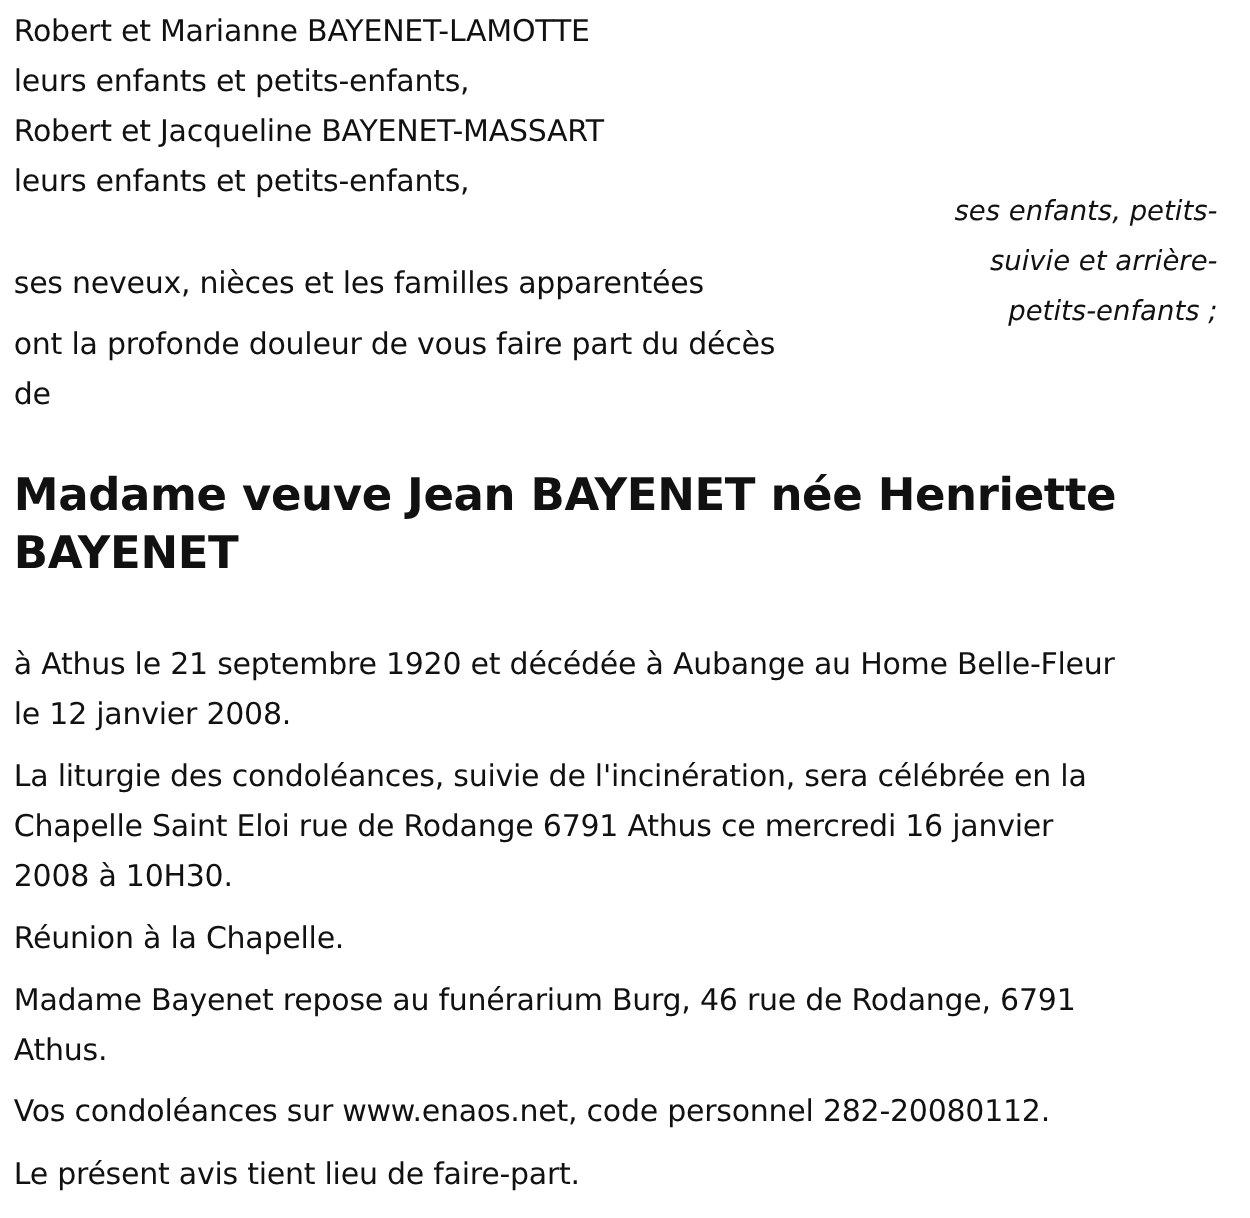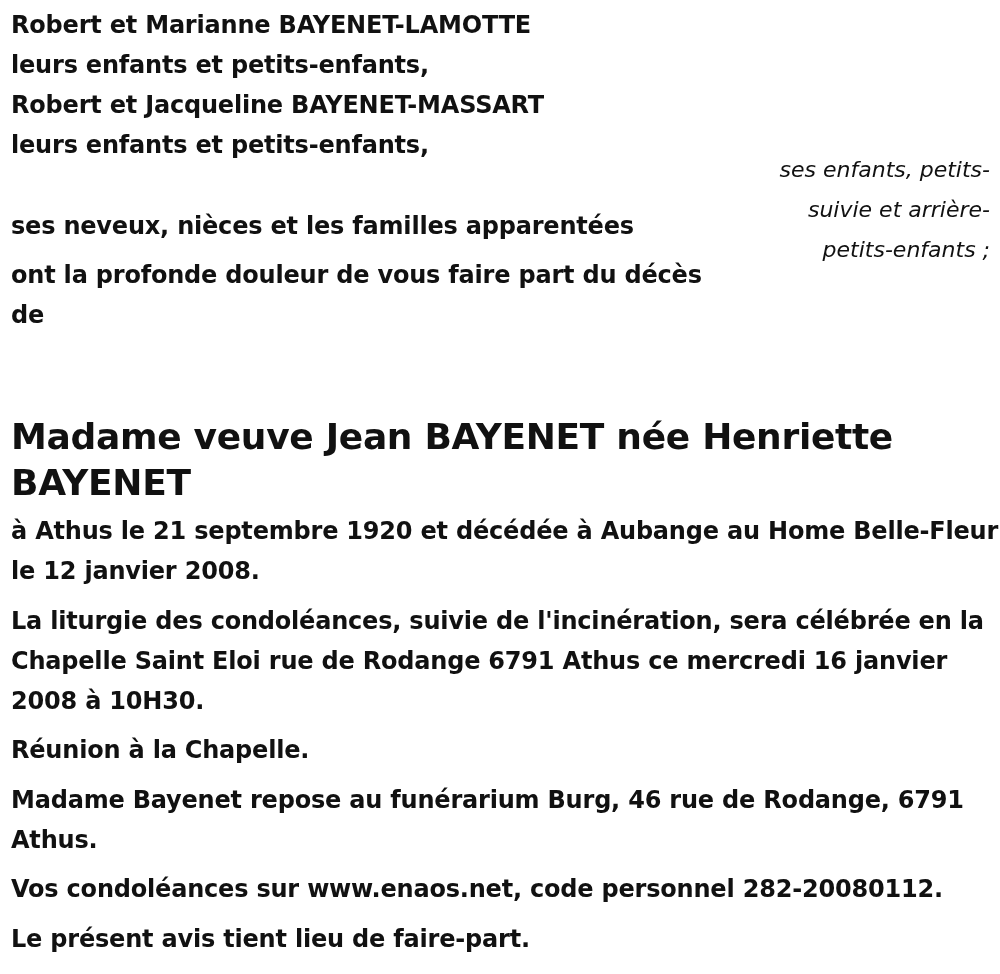--- a/index.html
+++ b/index.html
@@ -2,30 +2,30 @@
 <html><head>
 <meta charset="utf-8">
 <style>
   html, body { margin: 0; padding: 0; background: #ffffff; }
   body {
     width: 1000px; height: 974px; position: relative; overflow: hidden;
     font-family: "DejaVu Sans", sans-serif; color: #111111;
   }
   .line {
     position: absolute; left: 11px; font-size: 24px; line-height: 30px;
-    white-space: nowrap; letter-spacing: -0.2px; font-weight: bold;
+    white-space: nowrap; letter-spacing: -0.2px;
   }
   .italic-block {
     position: absolute; right: 10px; width: 245px; text-align: right;
     font-style: italic; font-size: 22px;
   }
-  .italic-block div { position: absolute; right: 0; white-space: nowrap; line-height: 30px; margin-left: 16px; }
+  .italic-block div { position: absolute; right: 16px; white-space: nowrap; line-height: 30px; margin-left: 16px; }
   .title {
     position: absolute; left: 11px; font-size: 36px; font-weight: bold;
-    line-height: 44px; white-space: nowrap; letter-spacing: -0.3px; margin-top: 40px;
+    line-height: 44px; white-space: nowrap; letter-spacing: -0.3px;
   }
 </style>
 </head>
 <body>
 
 <div>
   <div class="line" style="top:10px">Robert et Marianne BAYENET-LAMOTTE</div>
   <div class="line" style="top:50px">leurs enfants et petits-enfants,</div>
   <div class="line" style="top:90px">Robert et Jacqueline BAYENET-MASSART</div>
   <div class="line" style="top:130px">leurs enfants et petits-enfants,</div>

